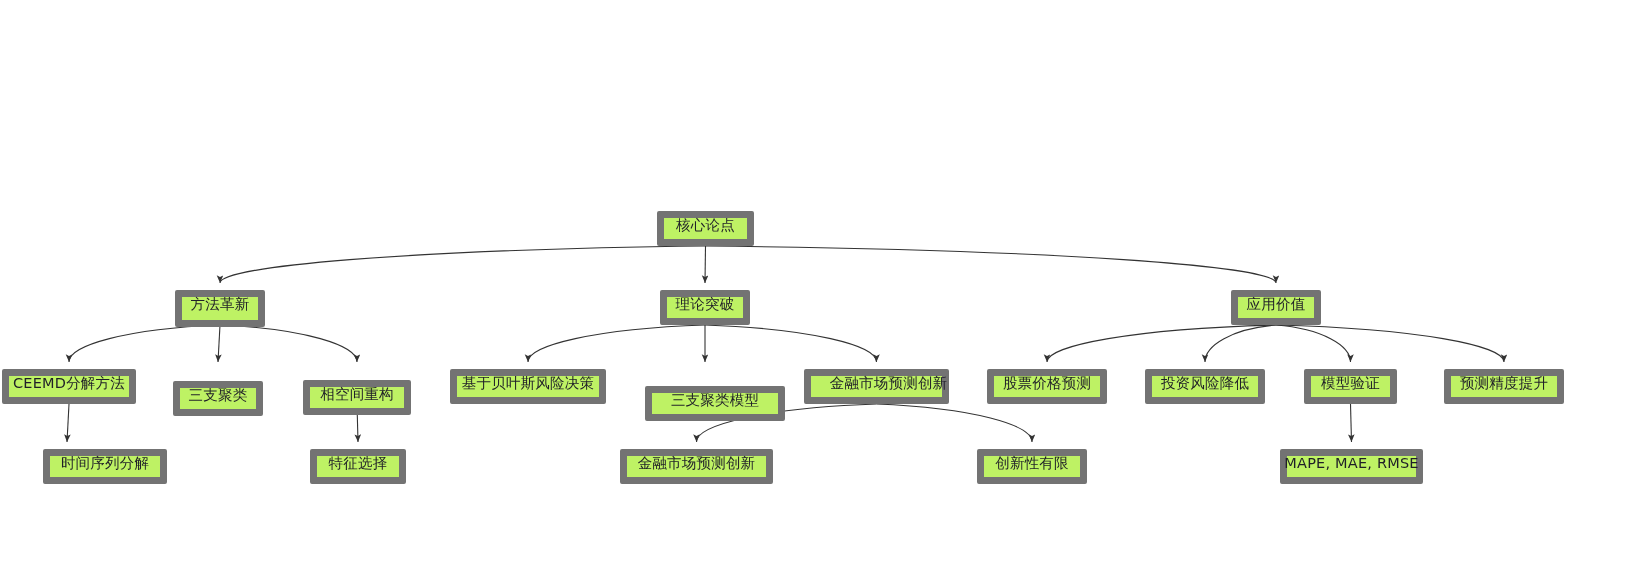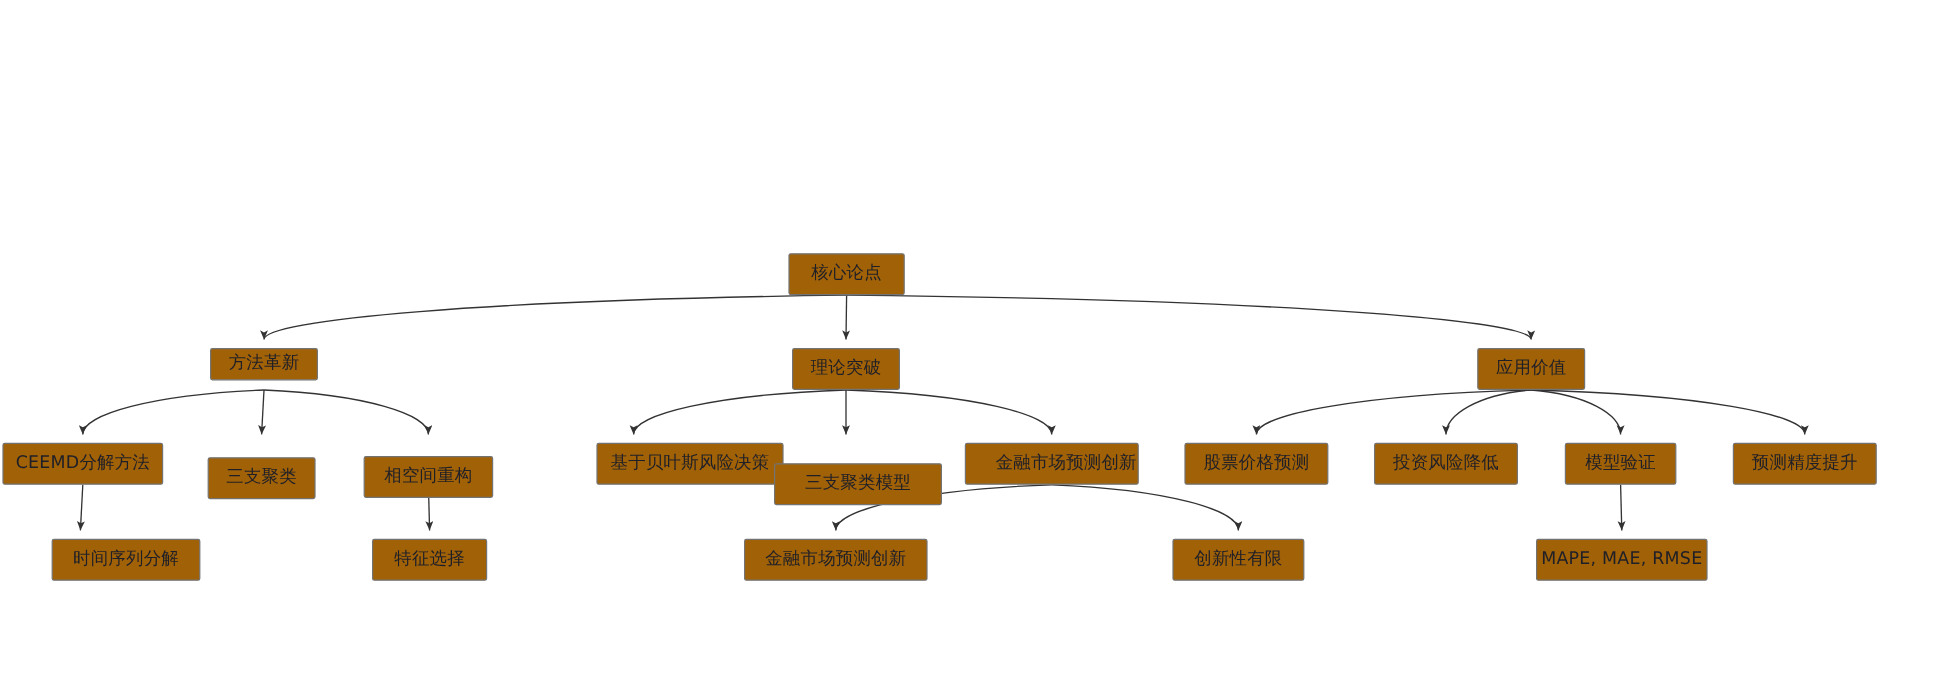--- a/index.html
+++ b/index.html
@@ -21,25 +21,24 @@
     position: absolute;
     left: 0;
     top: 0;
     width: 1628px;
     height: 576px;
     pointer-events: none;
   }
   .node {
     position: absolute;
     box-sizing: border-box;
-    background: #a16207;
-    border: 1px solid #737373;
+    background: #bef264;
+    border: 7px solid #737373;
     border-radius: 2px;
     display: flex;
-    align-items: center;
     justify-content: center;
     color: #1f1f28;
     font-size: 14.5px;
     line-height: 1;
     white-space: nowrap;
     letter-spacing: 0.2px;
   }
   .node .label {
     display: block;
   }
@@ -72,39 +71,39 @@
         <path d="M357,404 L358,442" fill="none" stroke="#333333" stroke-width="1.1" marker-end="url(#arrowhead)"></path>
         <path d="M876.5,404 C764.9,407.8 696.5,424.9 696.5,442" fill="none" stroke="#333333" stroke-width="1.1" marker-end="url(#arrowhead)"></path>
         <path d="M876.5,404 C972.91,407.8 1032,424.9 1032,442" fill="none" stroke="#333333" stroke-width="1.1" marker-end="url(#arrowhead)"></path>
         <path d="M1350.5,404 L1351.5,442" fill="none" stroke="#333333" stroke-width="1.1" marker-end="url(#arrowhead)"></path>
       </g>
   </svg>
   <div id="node-layer">
       <div class="node" style="left: 657px; top: 211px; width: 97px; height: 35px;">
         <span class="label">核心论点</span>
       </div>
-      <div class="node" style="left: 175px; top: 290px; width: 90px; height: 27px;">
+      <div class="node" style="left: 175px; top: 290px; width: 90px; height: 37px;">
         <span class="label">方法革新</span>
       </div>
       <div class="node" style="left: 660px; top: 290px; width: 90px; height: 35px;">
         <span class="label">理论突破</span>
       </div>
       <div class="node" style="left: 1231px; top: 290px; width: 90px; height: 35px;">
         <span class="label">应用价值</span>
       </div>
       <div class="node" style="left: 2px; top: 369px; width: 134px; height: 35px;">
         <span class="label">CEEMD分解方法</span>
       </div>
       <div class="node" style="left: 173px; top: 369px; width: 90px; height: 35px; margin-top: 12px;">
         <span class="label">三支聚类</span>
       </div>
       <div class="node" style="left: 303px; top: 380px; width: 108px; height: 35px;">
         <span class="label">相空间重构</span>
       </div>
-      <div class="node" style="left: 450px; top: 369px; width: 156px; height: 35px; margin-left: 47px;">
+      <div class="node" style="left: 450px; top: 369px; width: 156px; height: 35px;">
         <span class="label">基于贝叶斯风险决策</span>
       </div>
       <div class="node" style="left: 645px; top: 386px; width: 140px; height: 35px;">
         <span class="label">三支聚类模型</span>
       </div>
       <div class="node" style="left: 804px; top: 369px; width: 145px; height: 35px; padding-left: 24px;">
         <span class="label">金融市场预测创新</span>
       </div>
       <div class="node" style="left: 987px; top: 369px; width: 120px; height: 35px;">
         <span class="label">股票价格预测</span>

